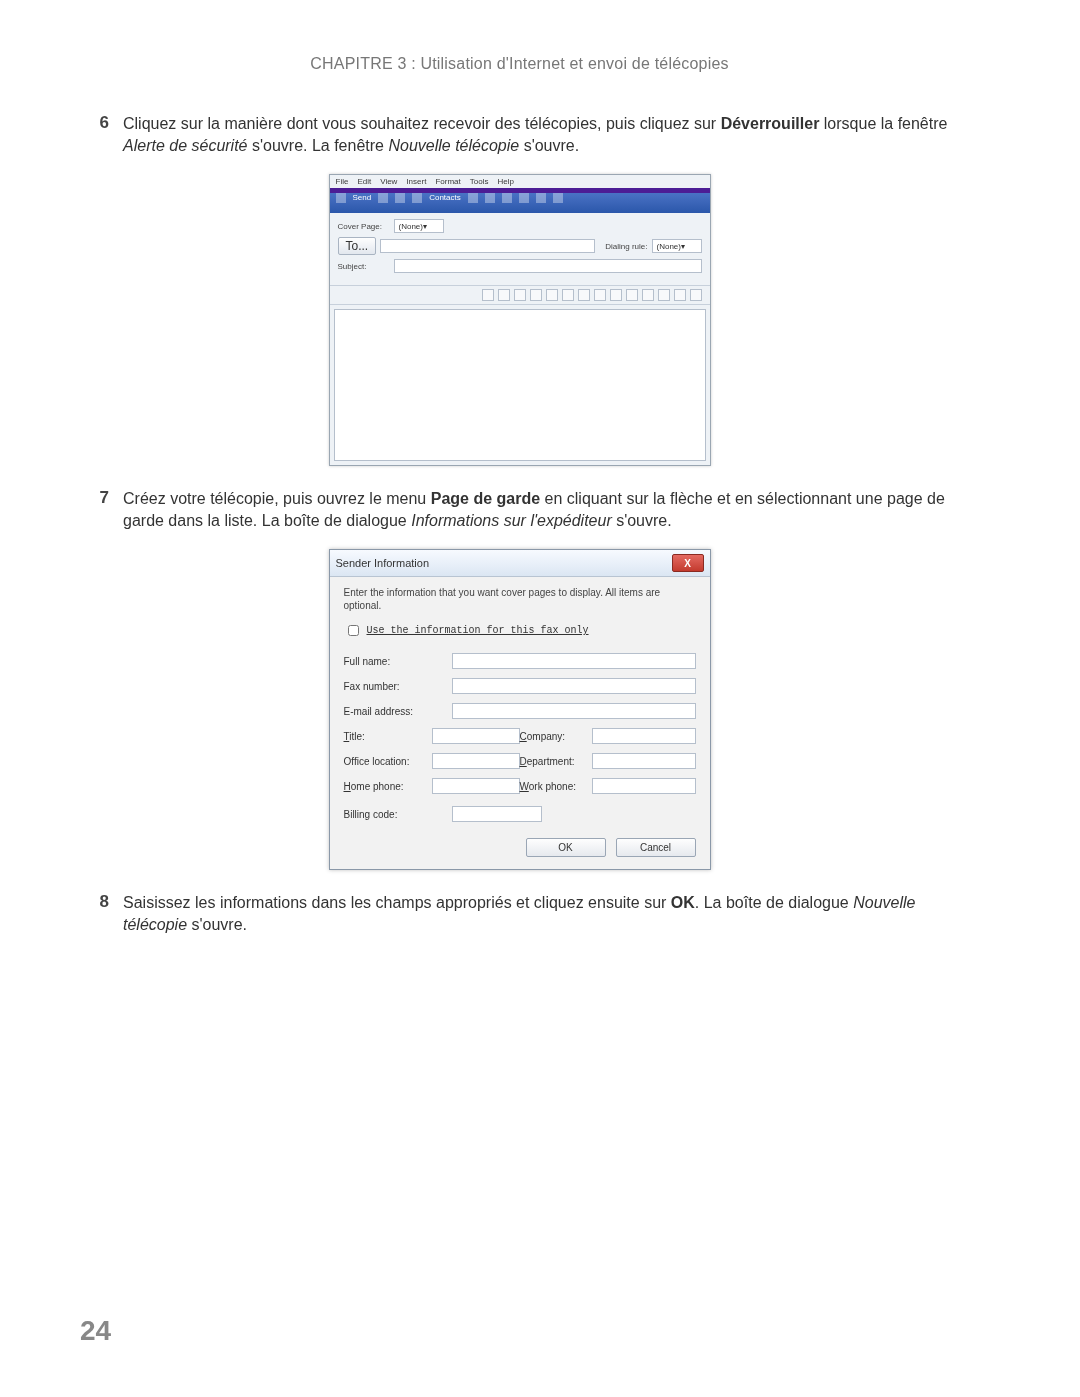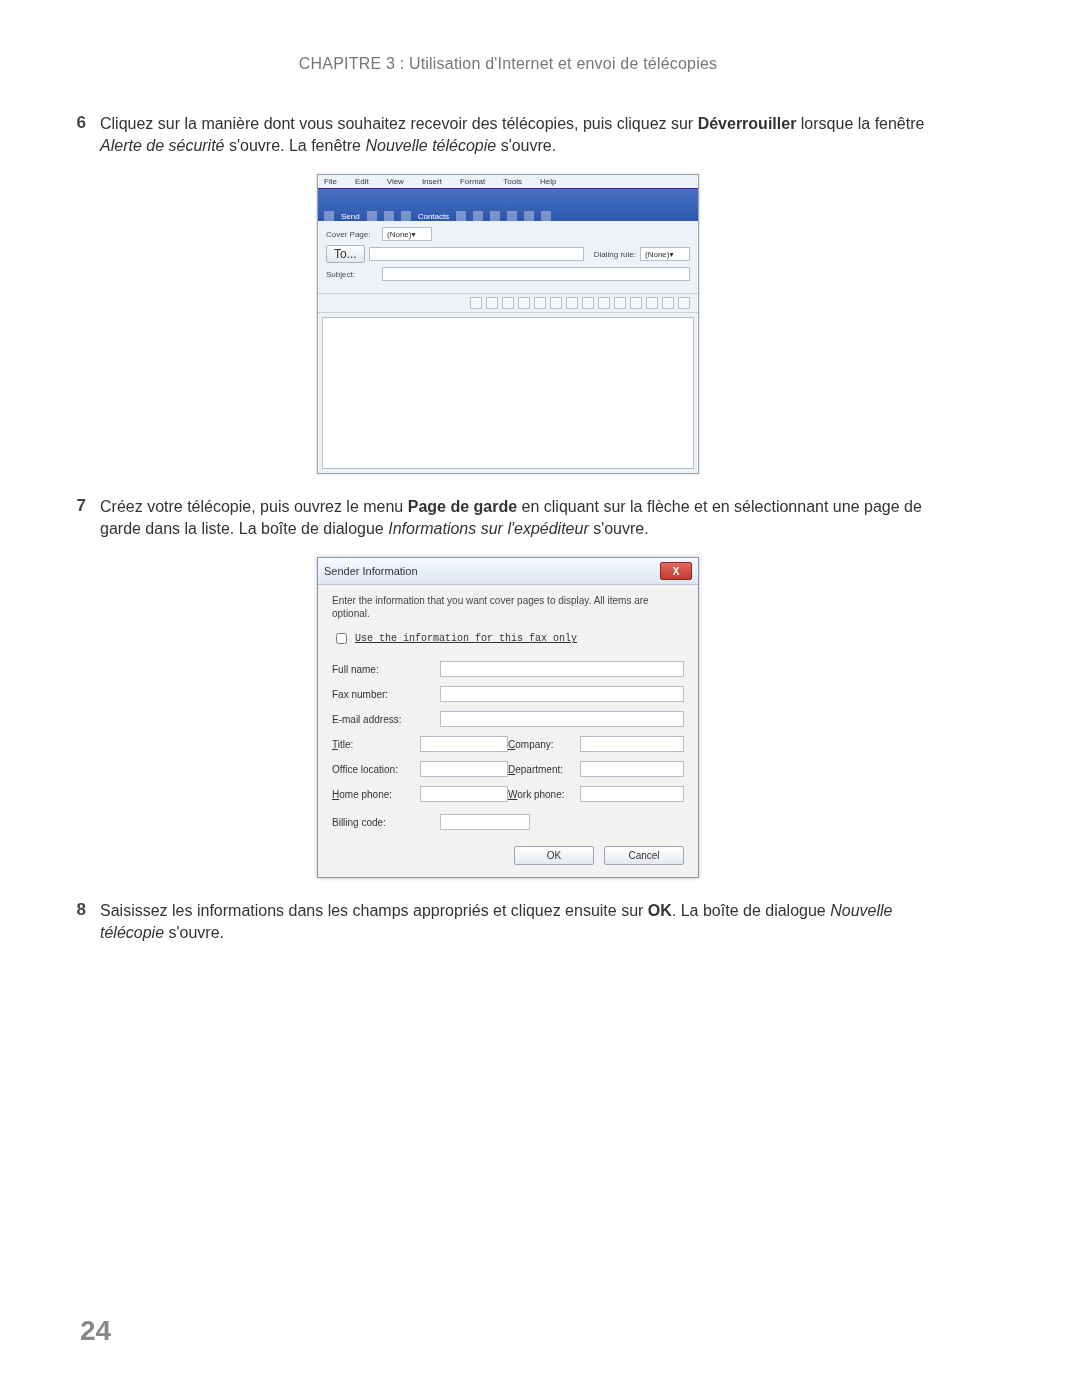--- a/index.html
+++ b/index.html
@@ -7,21 +7,21 @@
     padding: 0;
     background: #fff;
     font-family: "Trebuchet MS", "Lucida Sans", Arial, sans-serif;
     color: #333;
     width: 1080px;
   }
   .page {
     width: 1080px;
     min-height: 1397px;
     box-sizing: border-box;
-    padding: 55px 120px 50px 56px;
+    padding: 55px 120px 50px 79px;
     position: relative;
   }
   .header {
     text-align: center;
     color: #777;
     font-size: 16px;
     letter-spacing: .2px;
     margin-bottom: 40px;
   }
   .step {
@@ -81,29 +81,29 @@
   .fax-titlebar .title { color: #3a3a3a; font-size: 8px; }
   .fax-titlebar .wc { display: flex; gap: 2px; }
   .fax-titlebar .wc span {
     width: 16px; height: 10px; border: 1px solid #a0a0a0; background: #eee; display:inline-block;
   }
   .fax-titlebar .wc .close { background: #e05050; border-color: #b02020; }
   .fax-menu {
     background: #eef2f6;
     padding: 2px 6px;
     display: flex;
-    gap: 18px;
+    gap: 9px;
     color: #3a3a3a;
-    border-bottom: 1px solid #4c1d95;
+    border-bottom: 5px solid #4c1d95;
   }
   .fax-toolbar {
     background: linear-gradient(#4a72c5, #2b57aa);
-    height: 32px;
-    display: flex;
-    align-items: flex-end;
+    height: 20px;
+    display: flex;
+    align-items: flex-start;
     padding: 0 6px;
     gap: 7px;
     color: #fff;
     font-size: 8px;
   }
   .fax-toolbar .icon {
     width: 10px; height: 10px; background: rgba(255,255,255,.35);
   }
   .fax-header {
     padding: 6px 8px 8px 8px;

